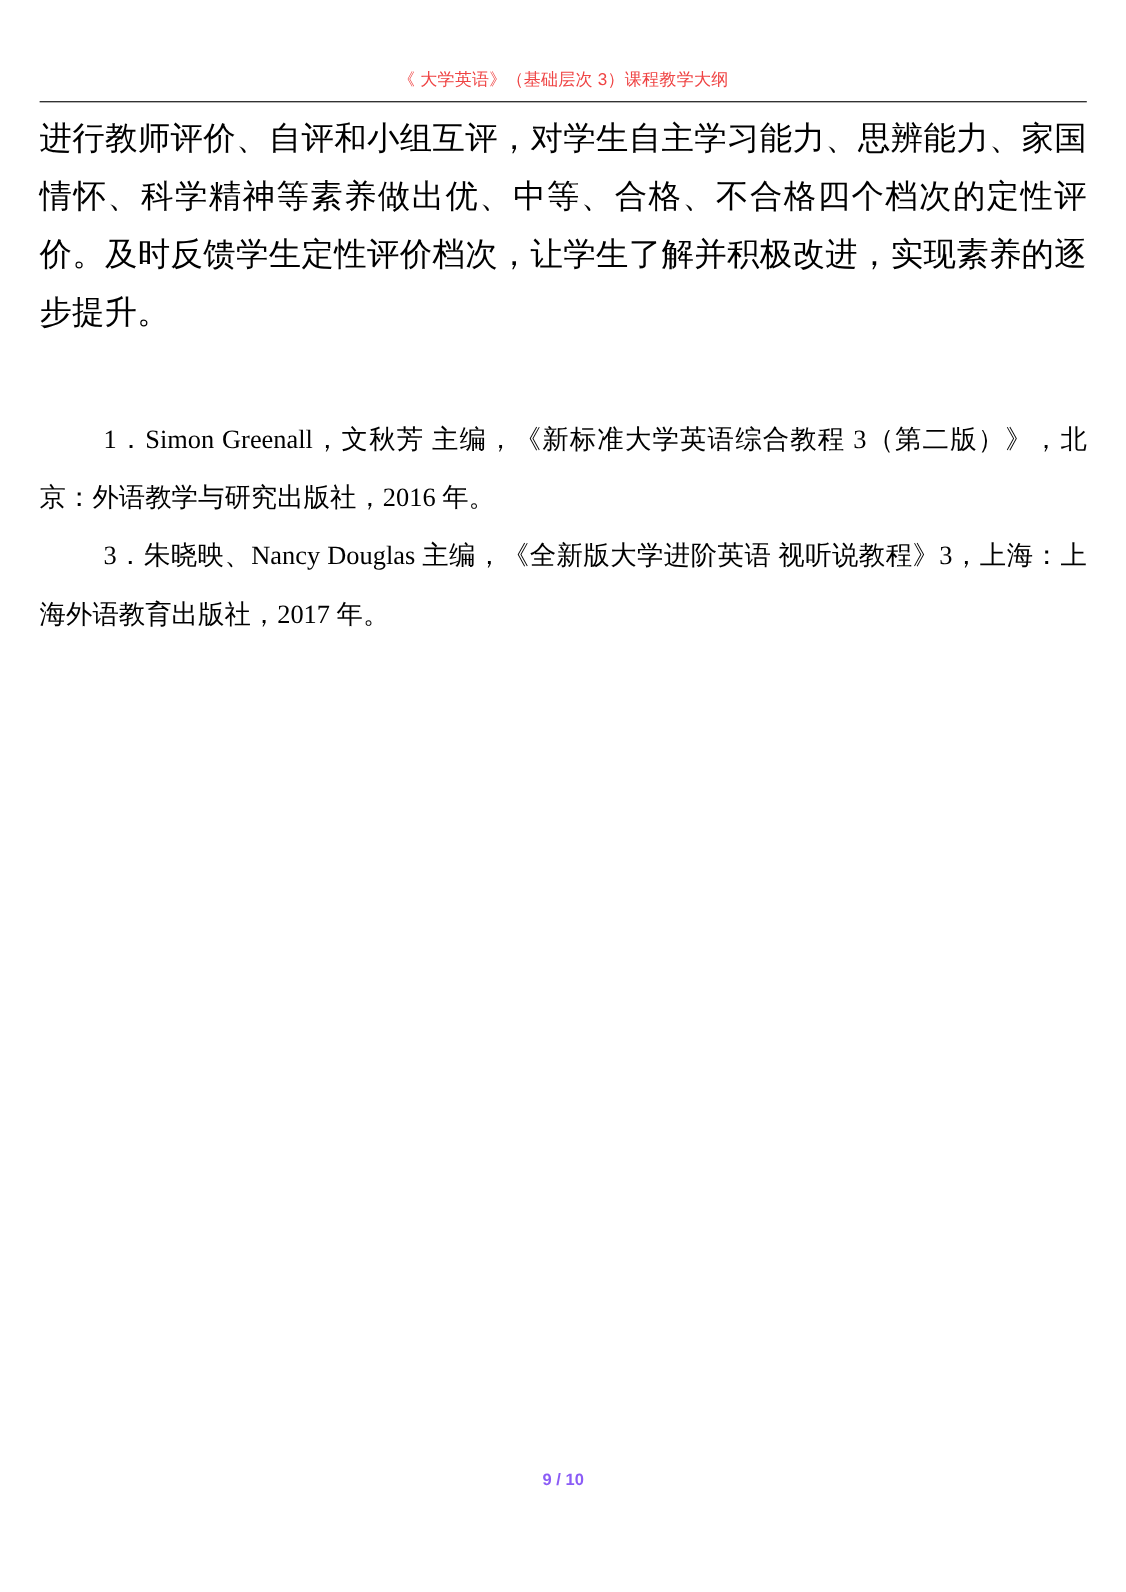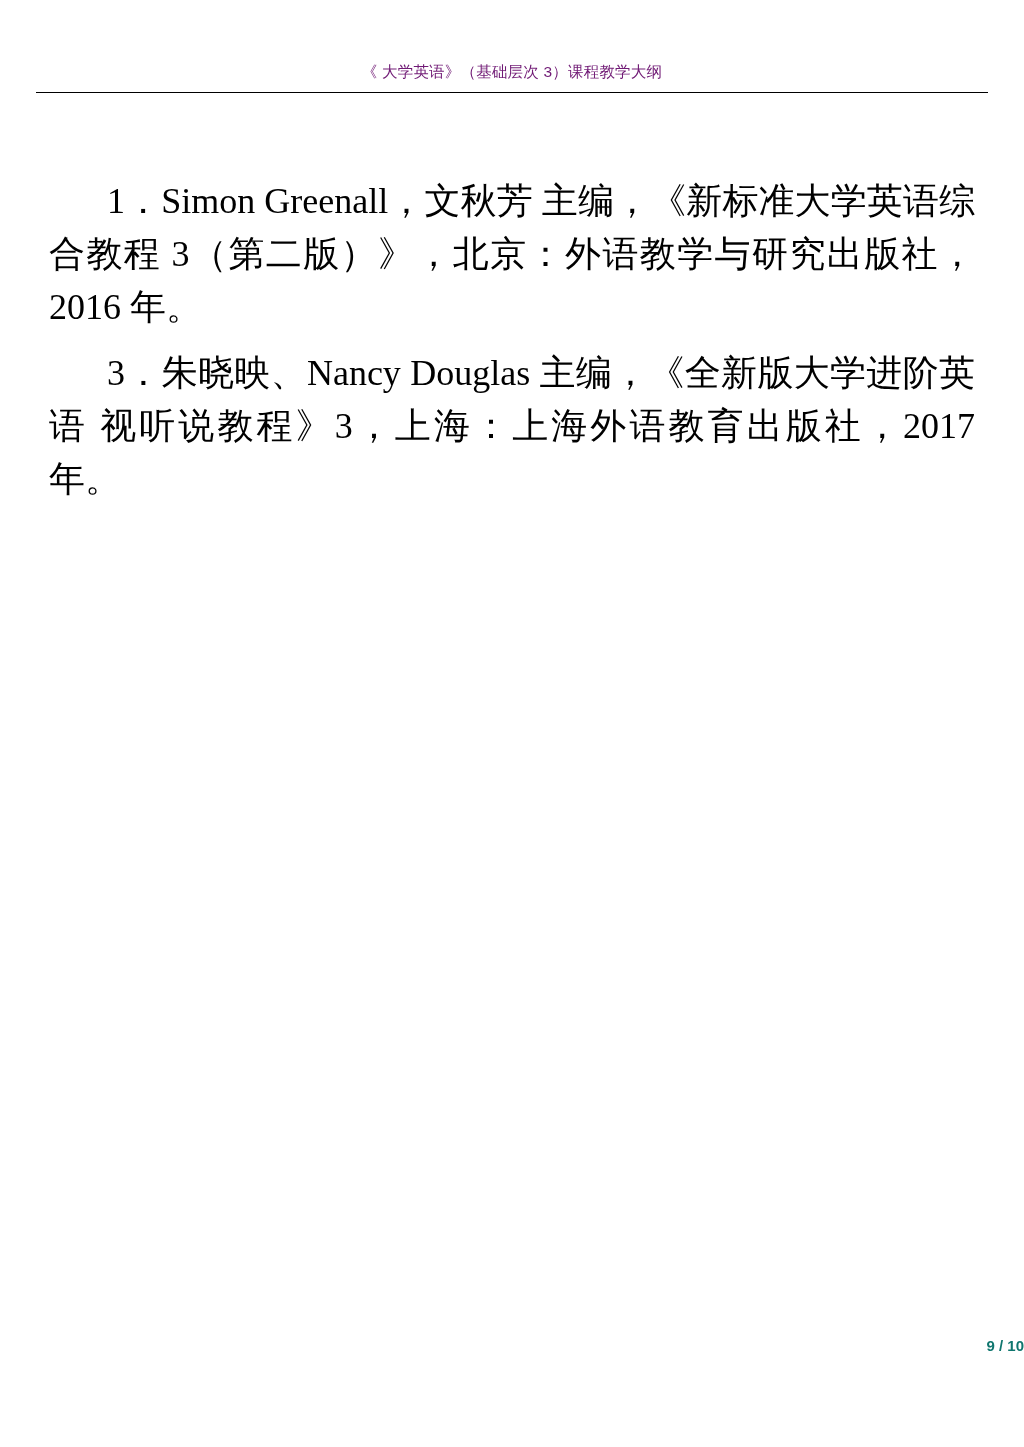--- a/index.html
+++ b/index.html
@@ -23,21 +23,21 @@
     box-sizing: border-box;
   }
   .header {
     position: absolute;
     top: 62px;
     left: 36px;
     width: 952px;
     text-align: center;
     font-family: "Liberation Sans", "DejaVu Sans", sans-serif;
     font-size: 15.5px;
-    color: #701a75;
+    color: #ef4444;
     letter-spacing: 0.2px;
     white-space: nowrap;
   }
   .header-rule {
     position: absolute;
     top: 92px;
     left: 36px;
     width: 952px;
     height: 0;
     border-top: 1.3px solid #000;
@@ -65,47 +65,48 @@
   .heading {
     font-family: "Liberation Sans", "DejaVu Sans", sans-serif;
     font-weight: bold;
     font-size: 27.5px;
     line-height: 52px;
     text-indent: 58px;
     margin: 0;
     letter-spacing: 0.5px;
   }
   .ref-para {
-    font-size: 36px;
+    font-size: 24px;
     line-height: 53px;
     text-indent: 58px;
-    margin: 13px;
+    margin: 0;
   }
   .footer {
     position: absolute;
     top: 1337px;
     left: 0;
     width: 1024px;
-    text-align: right;
+    text-align: center;
     font-family: "Liberation Sans", "DejaVu Sans", sans-serif;
     font-size: 15px;
     font-weight: bold;
-    color: #0f766e;
+    color: #8b5cf6;
   }
 </style>
 </head>
 <body>
 
 <div class="page">
 
   <div class="header">《 大学英语》（基础层次 3）课程教学大纲</div>
   <div class="header-rule"></div>
 
   <div class="content">
 
+    <p class="body-para">进行教师评价、自评和小组互评，对学生自主学习能力、思辨能力、家国情怀、科学精神等素养做出优、中等、合格、不合格四个档次的定性评价。及时反馈学生定性评价档次，让学生了解并积极改进，实现素养的逐步提升。</p>
 
     <div class="spacer-lg"></div>
 
 
     <p class="ref-para">1．Simon Greenall，文秋芳  主编，《新标准大学英语综合教程 3（第二版）》，北京：外语教学与研究出版社，2016 年。</p>
     <p class="ref-para">3．朱晓映、Nancy Douglas  主编，《全新版大学进阶英语 视听说教程》3，上海：上海外语教育出版社，2017 年。</p>
 
   </div>
 
   <div class="footer">9 / 10</div>

